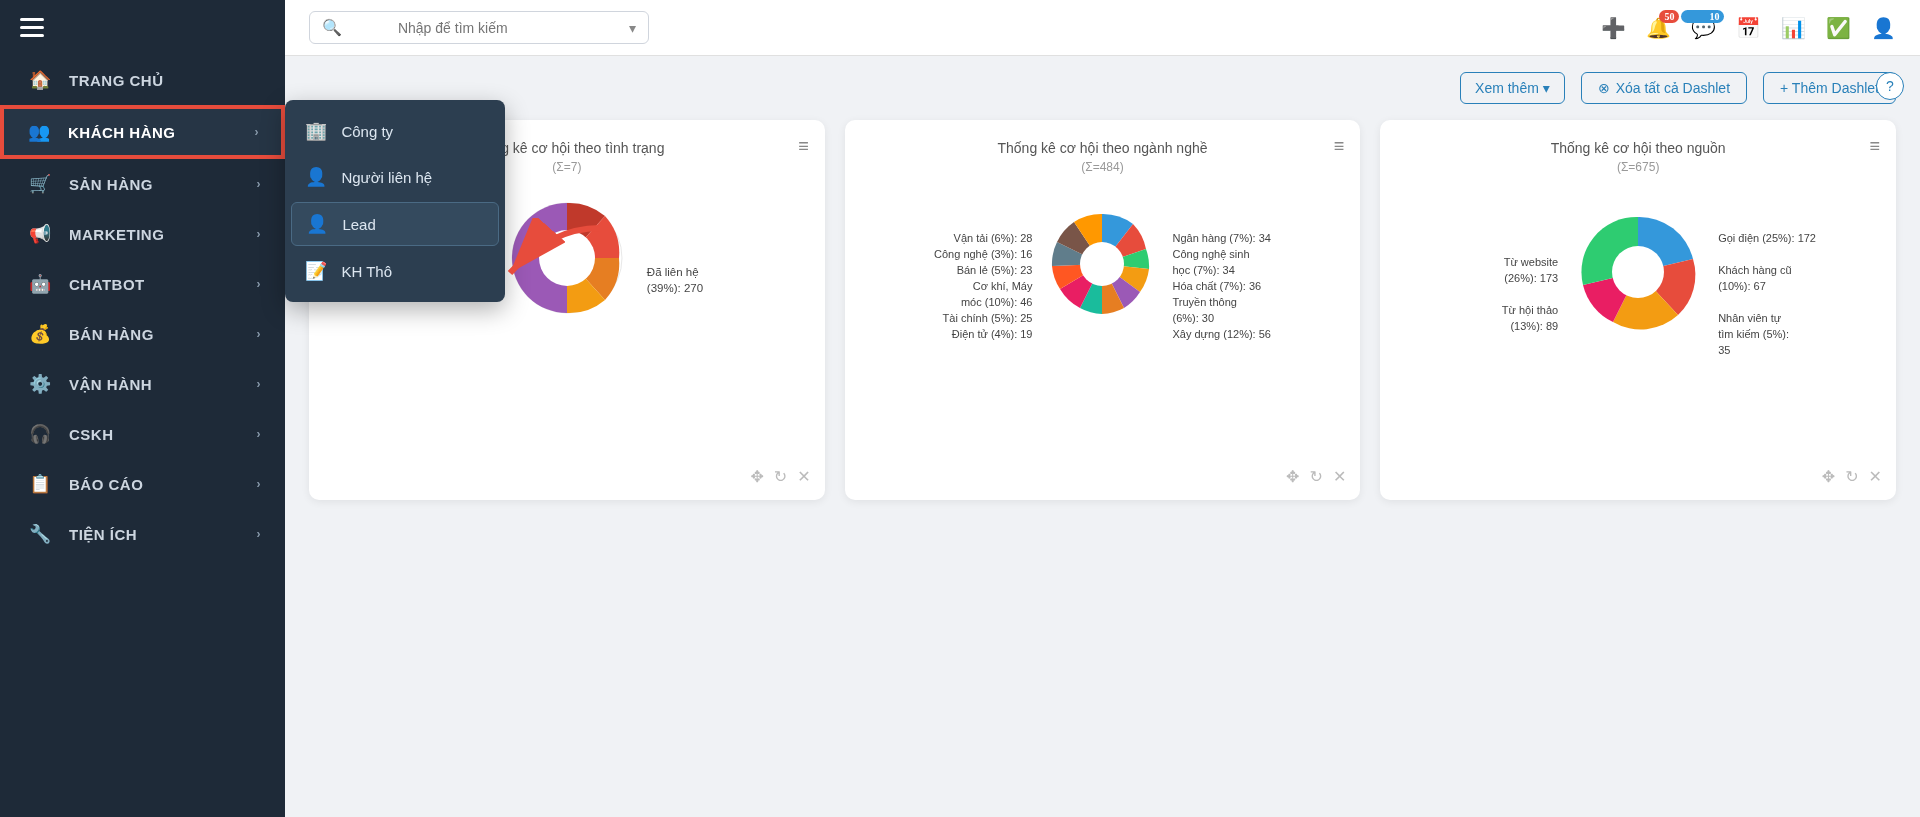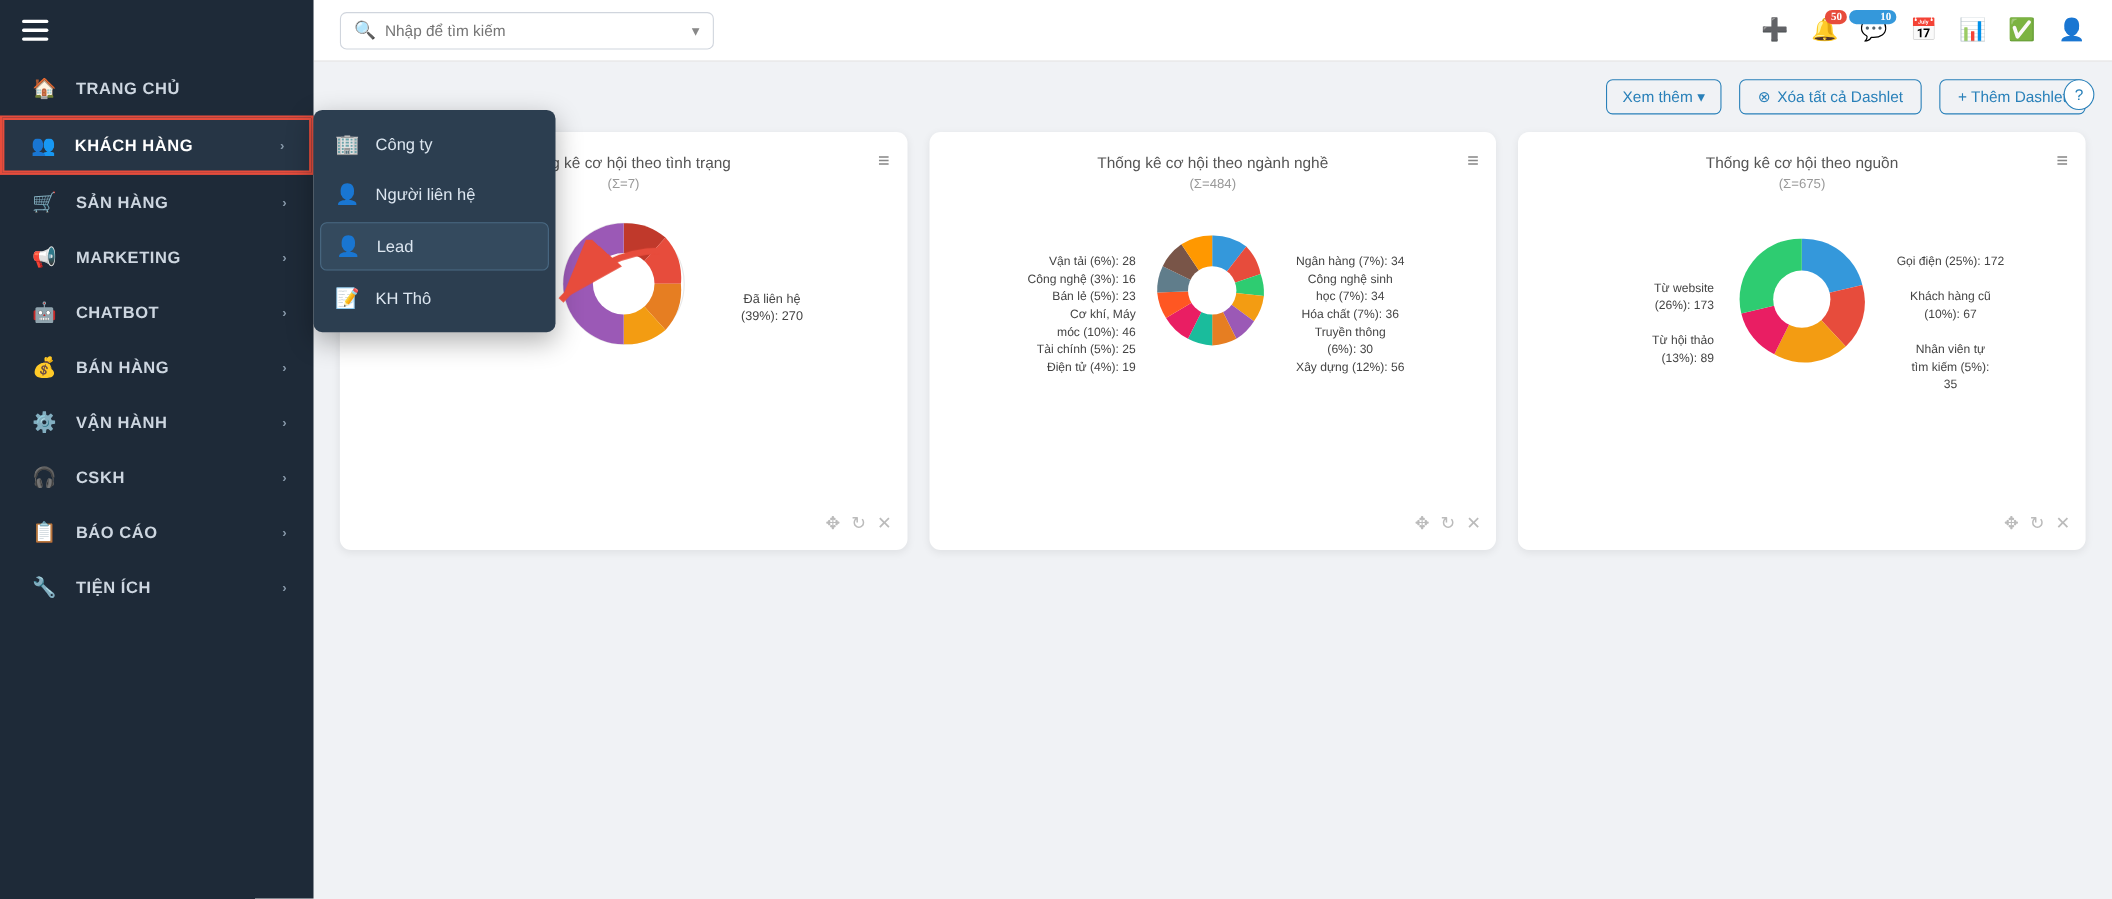--- a/index.html
+++ b/index.html
@@ -97,20 +97,21 @@
       gap: 8px;
       background: #fff;
     }
     .search-box input {
       border: none;
       outline: none;
       font-size: 14px;
       color: #1d4ed8;
       width: 100%;
       background: transparent;
+      margin-left: 48px;
     }
     .search-icon { color: #888; font-size: 16px; }
     .search-dropdown { color: #888; font-size: 14px; margin-left: 4px; }
     .topbar-right {
       margin-left: auto;
       display: flex;
       align-items: center;
       gap: 20px;
     }
     .topbar-icon {
@@ -242,21 +243,21 @@
     .pie-legend-col {
       display: flex;
       flex-direction: column;
       gap: 4px;
       font-size: 11.5px;
       color: #444;
       min-width: 110px;
       margin-top: 44px;
     }
     .pie-legend-col.left { text-align: right; }
-    .pie-legend-col.right { text-align: center; }
+    .pie-legend-col.right { text-align: left; }
 
     
     .dropdown-menu {
       position: absolute;
       top: 100px;
       left: 285px;
       background: #2c3e50;
       color: #fff;
       border-radius: 8px;
       width: 220px;

